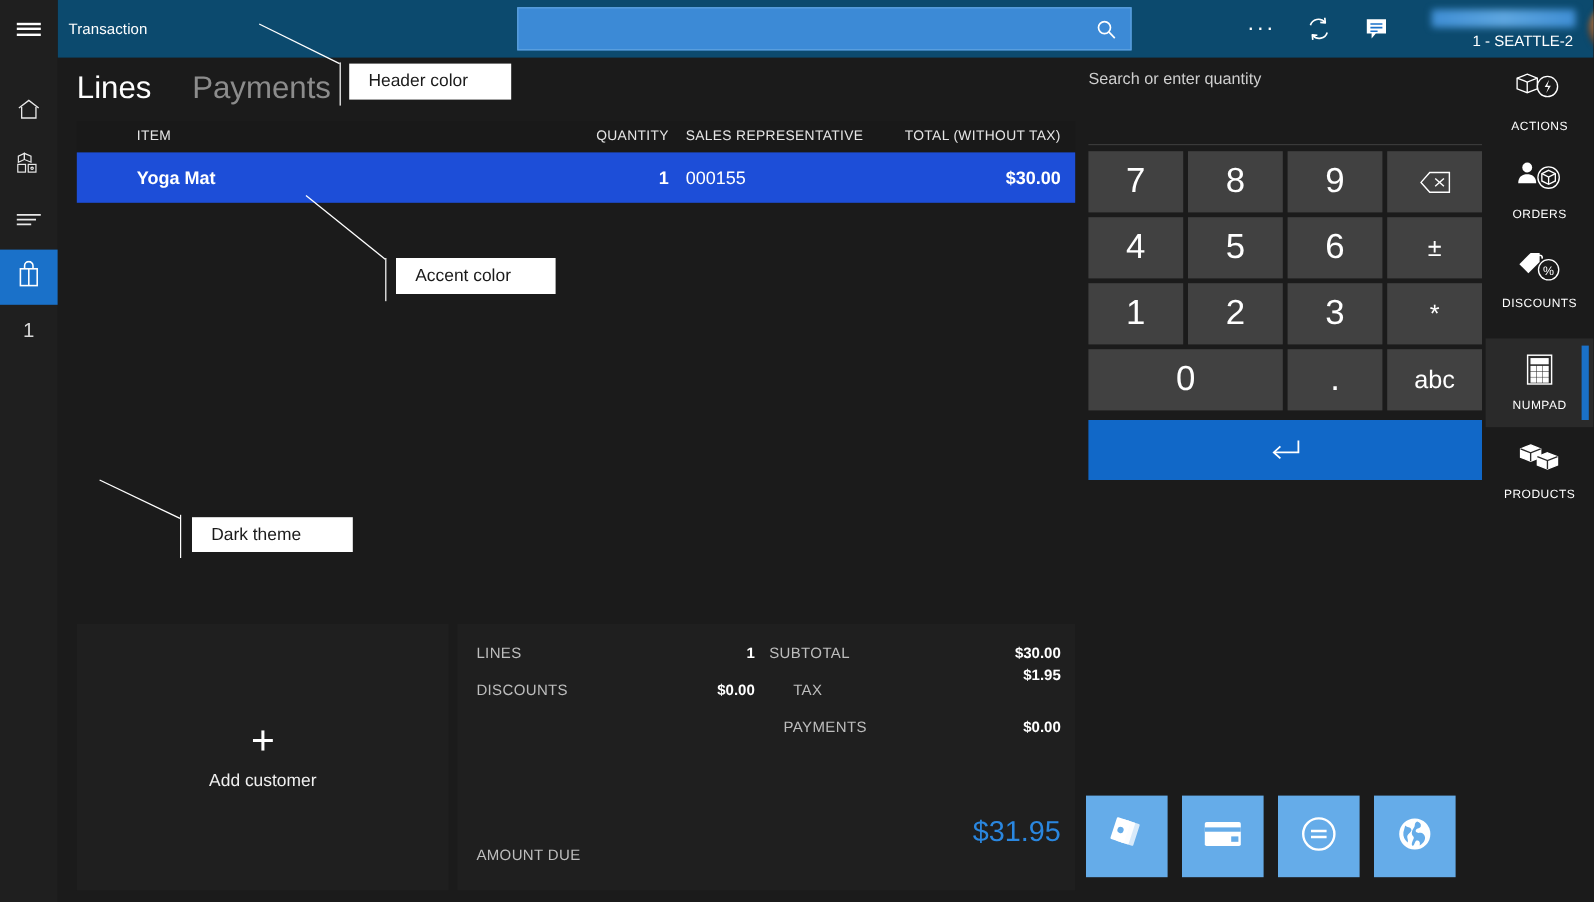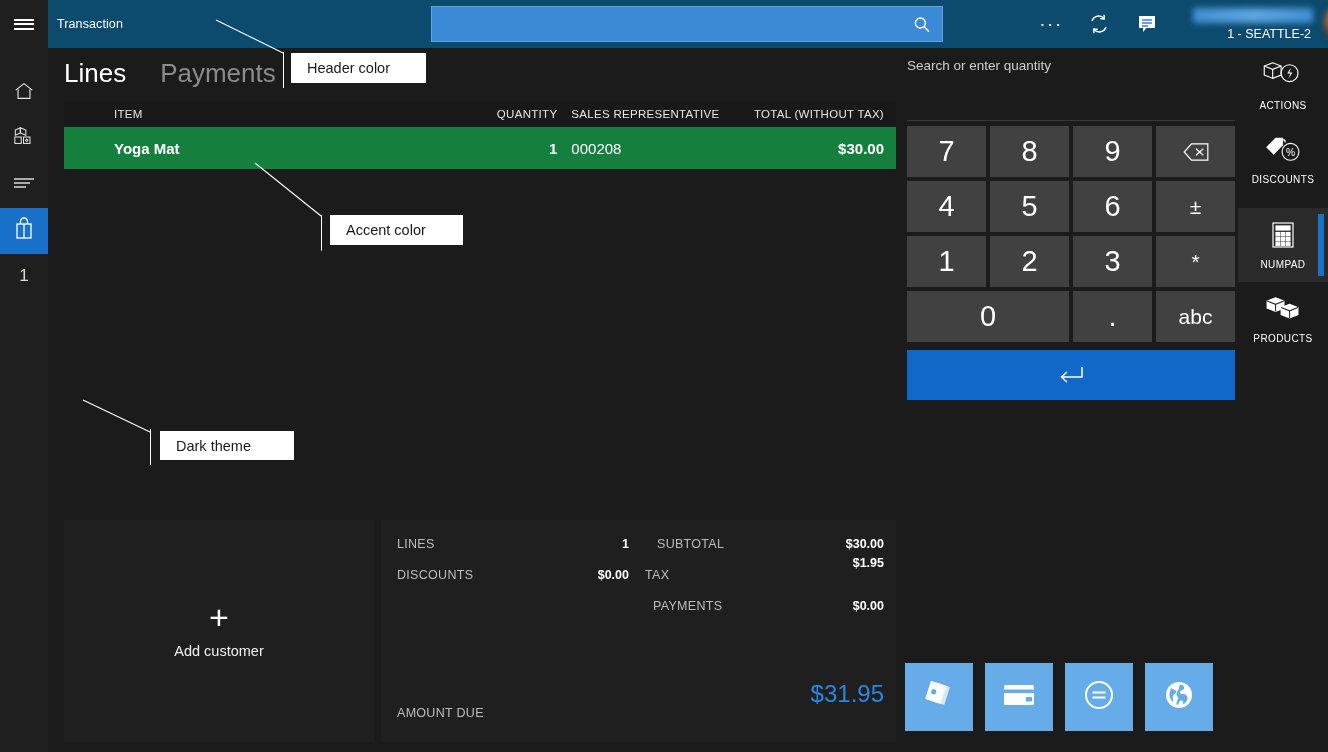--- a/index.html
+++ b/index.html
@@ -91,21 +91,21 @@
     display: flex; height: 26px; align-items: center;
     background: #191919; color: #e6e6e6;
     font-size: 11.5px; letter-spacing: .3px;
   }
   .c-item { width: 440px; padding-left: 50px; }
   .c-qty { width: 112px; text-align: right; }
   .c-rep { width: 182px; padding-left: 14px; }
   .c-total { width: 198px; text-align: right; padding-right: 12px; }
   .line-row {
     display: flex; height: 42px; align-items: center;
-    background: #15803d; color: #ffffff; font-size: 15px; cursor: pointer;
+    background: #1d4ed8; color: #ffffff; font-size: 15px; cursor: pointer;
   }
   .line-row .c-item { font-weight: bold; padding-left: 50px; }
   .line-row .c-rep { font-weight: normal; }
   .line-row .c-total { font-weight: bold; }
   .line-row .c-qty { font-weight: bold; }
 
   
   .numpad-wrap { position: absolute; left: 907px; top: 58px; width: 328px; }
   .numpad-label { color: #cfcfcf; font-size: 13.5px; height: 62px; }
   .numpad-divider { height: 1px; background: #3a3a3a; margin-bottom: 5px; }
@@ -298,21 +298,21 @@
   <div class="lines-panel">
     <div class="lines-head">
       <div class="c-item">ITEM</div>
       <div class="c-qty">QUANTITY</div>
       <div class="c-rep">SALES REPRESENTATIVE</div>
       <div class="c-total">TOTAL (WITHOUT TAX)</div>
     </div>
     <div class="line-row">
       <div class="c-item">Yoga Mat</div>
       <div class="c-qty">1</div>
-      <div class="c-rep">000208</div>
+      <div class="c-rep">000155</div>
       <div class="c-total">$30.00</div>
     </div>
   </div>
 
   <div class="numpad-wrap">
     <div class="numpad-label">Search or enter quantity</div>
     <div class="numpad-divider"></div>
     <div class="numpad-grid">
       <div class="key">7</div>
       <div class="key">8</div>
@@ -355,20 +355,33 @@
           <path d="M10 3 L19 6.5 L19 16 L10 19.5 L1 16 L1 6.5 Z"></path>
           <path d="M1 6.5 L10 10 L19 6.5"></path>
             <path d="M10 10 V19.5"></path>
           <circle cx="28" cy="14" r="9"></circle>
           <path d="M29.5 8 L25.5 14.5 H28.8 L26.8 20 L31 13.3 H27.8 Z" fill="#ffffff" stroke="none"></path>
         </svg>
       </span>
       <span class="rr-label">ACTIONS</span>
     </div>
 
+    <div class="rr-item">
+      <span>
+        <svg width="40" height="30" viewBox="0 0 42 32" fill="none" stroke="#ffffff" stroke-width="1.2">
+          <circle cx="10" cy="7" r="4.4" fill="#ffffff" stroke="none"></circle>
+          <path d="M2 21 C2 15 6 13 10 13 C14 13 18 15 18 21 Z" fill="#ffffff" stroke="none"></path>
+          <circle cx="29" cy="16" r="9.5"></circle>
+          <path d="M29 9.5 L35 12.5 L35 19 L29 22 L23 19 L23 12.5 Z"></path>
+          <path d="M23 12.5 L29 15.5 L35 12.5"></path>
+            <path d="M29 15.5 V22"></path>
+        </svg>
+      </span>
+      <span class="rr-label">ORDERS</span>
+    </div>
 
     <div class="rr-item">
       <span>
         <svg width="40" height="30" viewBox="0 0 42 32" fill="none" stroke="#ffffff" stroke-width="1.2">
           <path d="M3 14 L13 4 L21 4 L21 12 L11 22 Z" fill="#ffffff" stroke="none"></path>
           <path d="M19 7 C22 5 24 7 23 9" stroke="#ffffff" stroke-width="1.4" fill="none"></path>
           <circle cx="29" cy="19" r="9"></circle>
           <text x="29" y="23.5" font-size="11" fill="#ffffff" stroke="none" text-anchor="middle" font-family="Liberation Sans, sans-serif">%</text>
         </svg>
       </span>
@@ -418,24 +431,24 @@
     <div class="add-cust-label">Add customer</div>
   </div>
 
   <div class="totals-panel">
     <div class="tot-row tot-key" style="left:16px; top:17px;">LINES</div>
     <div class="tot-row tot-val" style="left:200px; top:17px; width:48px; text-align:right;">1</div>
 
     <div class="tot-row tot-key" style="left:16px; top:48px;">DISCOUNTS</div>
     <div class="tot-row tot-val" style="left:168px; top:48px; width:80px; text-align:right;">$0.00</div>
 
-    <div class="tot-row tot-key" style="left:276px; top:17px;text-align:center;">SUBTOTAL</div>
+    <div class="tot-row tot-key" style="left:260px; top:17px;text-align:center;">SUBTOTAL</div>
     <div class="tot-row tot-val" style="right:12px; top:17px;">$30.00</div>
 
-    <div class="tot-row tot-key" style="left:264px; top:48px;">TAX</div>
+    <div class="tot-row tot-key" style="left:280px; top:48px;">TAX</div>
     <div class="tot-row tot-val" style="right:12px; top:36px;">$1.95</div>
 
     <div class="tot-row tot-key" style="left:272px; top:79px;">PAYMENTS</div>
     <div class="tot-row tot-val" style="right:12px; top:79px;">$0.00</div>
 
     <div class="amount-due-key">AMOUNT DUE</div>
     <div class="amount-due-val">$31.95</div>
   </div>
 
   <div class="pay-buttons">

